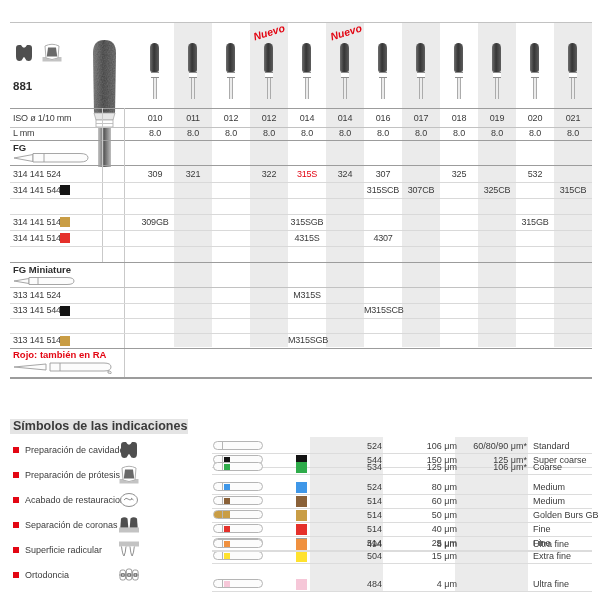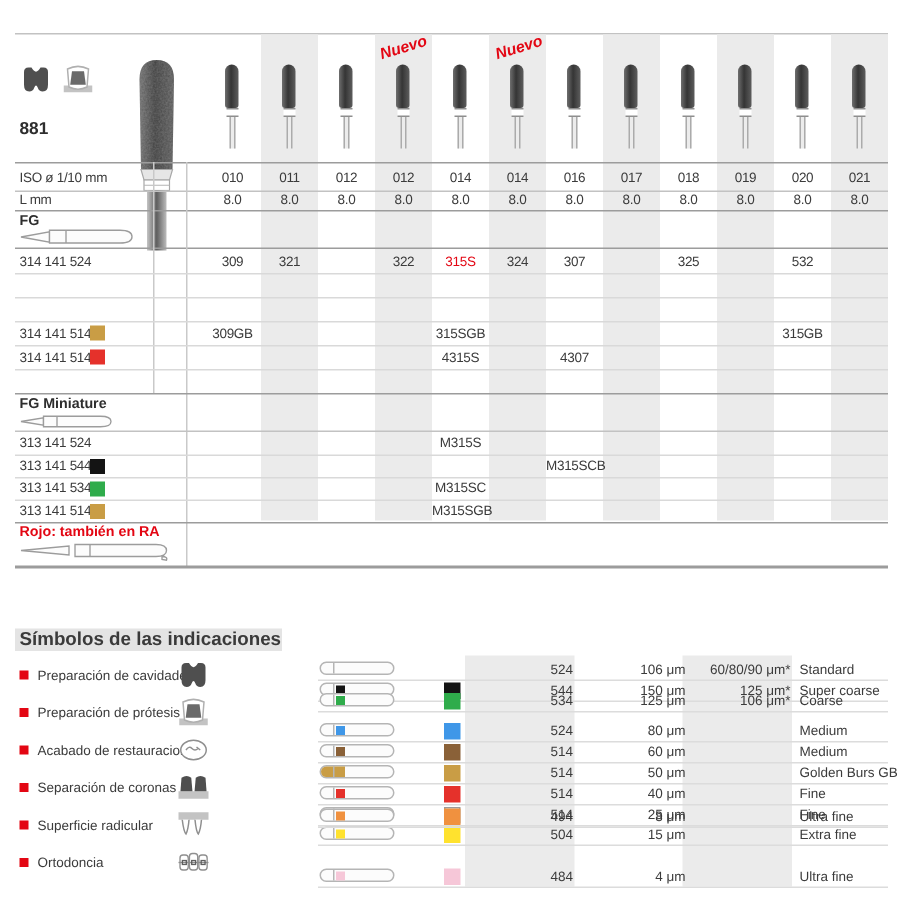--- a/index.html
+++ b/index.html
@@ -234,20 +234,28 @@
     <span class="cell c1">309</span>
     <span class="cell c2">321</span>
     <span class="cell c4">322</span>
     <span class="cell c5 red">315S</span>
     <span class="cell c6">324</span>
     <span class="cell c7">307</span>
     <span class="cell c9">325</span>
     <span class="cell c11">532</span>
   </div>
   <div class="hline light" style="top:182px"></div>
+  <div class="trow" style="top:182px">
+    <span class="rowlbl">314 141 544</span>
+    <span class="sw" style="background-color: rgb(20, 20, 20);"></span>
+    <span class="cell c7">315SCB</span>
+    <span class="cell c8">307CB</span>
+    <span class="cell c10">325CB</span>
+    <span class="cell c12">315CB</span>
+  </div>
   <div class="hline light" style="top:198px"></div>
   <div class="hline light" style="top:214px"></div>
   <div class="trow" style="top:214px">
     <span class="rowlbl">314 141 514</span>
     <span class="sw" style="background-color: rgb(201, 157, 69);"></span>
     <span class="cell c1">309GB</span>
     <span class="cell c5">315SGB</span>
     <span class="cell c11">315GB</span>
   </div>
   <div class="hline light" style="top:230px"></div>
@@ -274,25 +282,20 @@
     <span class="rowlbl">313 141 524</span>
     <span class="cell c5">M315S</span>
   </div>
   <div class="hline light" style="top:303px"></div>
   <div class="trow trow15" style="top:303px">
     <span class="rowlbl">313 141 544</span>
     <span class="sw" style="top: 2.5px; background-color: rgb(20, 20, 20);"></span>
     <span class="cell c7">M315SCB</span>
   </div>
   <div class="hline light" style="top:318px"></div>
-  <div class="trow trow15" style="top:318px">
-    <span class="rowlbl">313 141 534</span>
-    <span class="sw" style="top: 2.5px; background-color: rgb(47, 172, 75);"></span>
-    <span class="cell c5">M315SC</span>
-  </div>
   <div class="hline light" style="top:333px"></div>
   <div class="trow trow15" style="top:333px">
     <span class="rowlbl">313 141 514</span>
     <span class="sw" style="top: 2.5px; background-color: rgb(201, 157, 69);"></span>
     <span class="cell c5">M315SGB</span>
   </div>
   <div class="hline" style="top:348px"></div>
 
   <div class="abs" style="left:13px;top:349px;font-size:9.5px;font-weight:bold;color:#e30613">Rojo: también en RA</div>
   <div class="abs" style="left:12px;top:361px">

